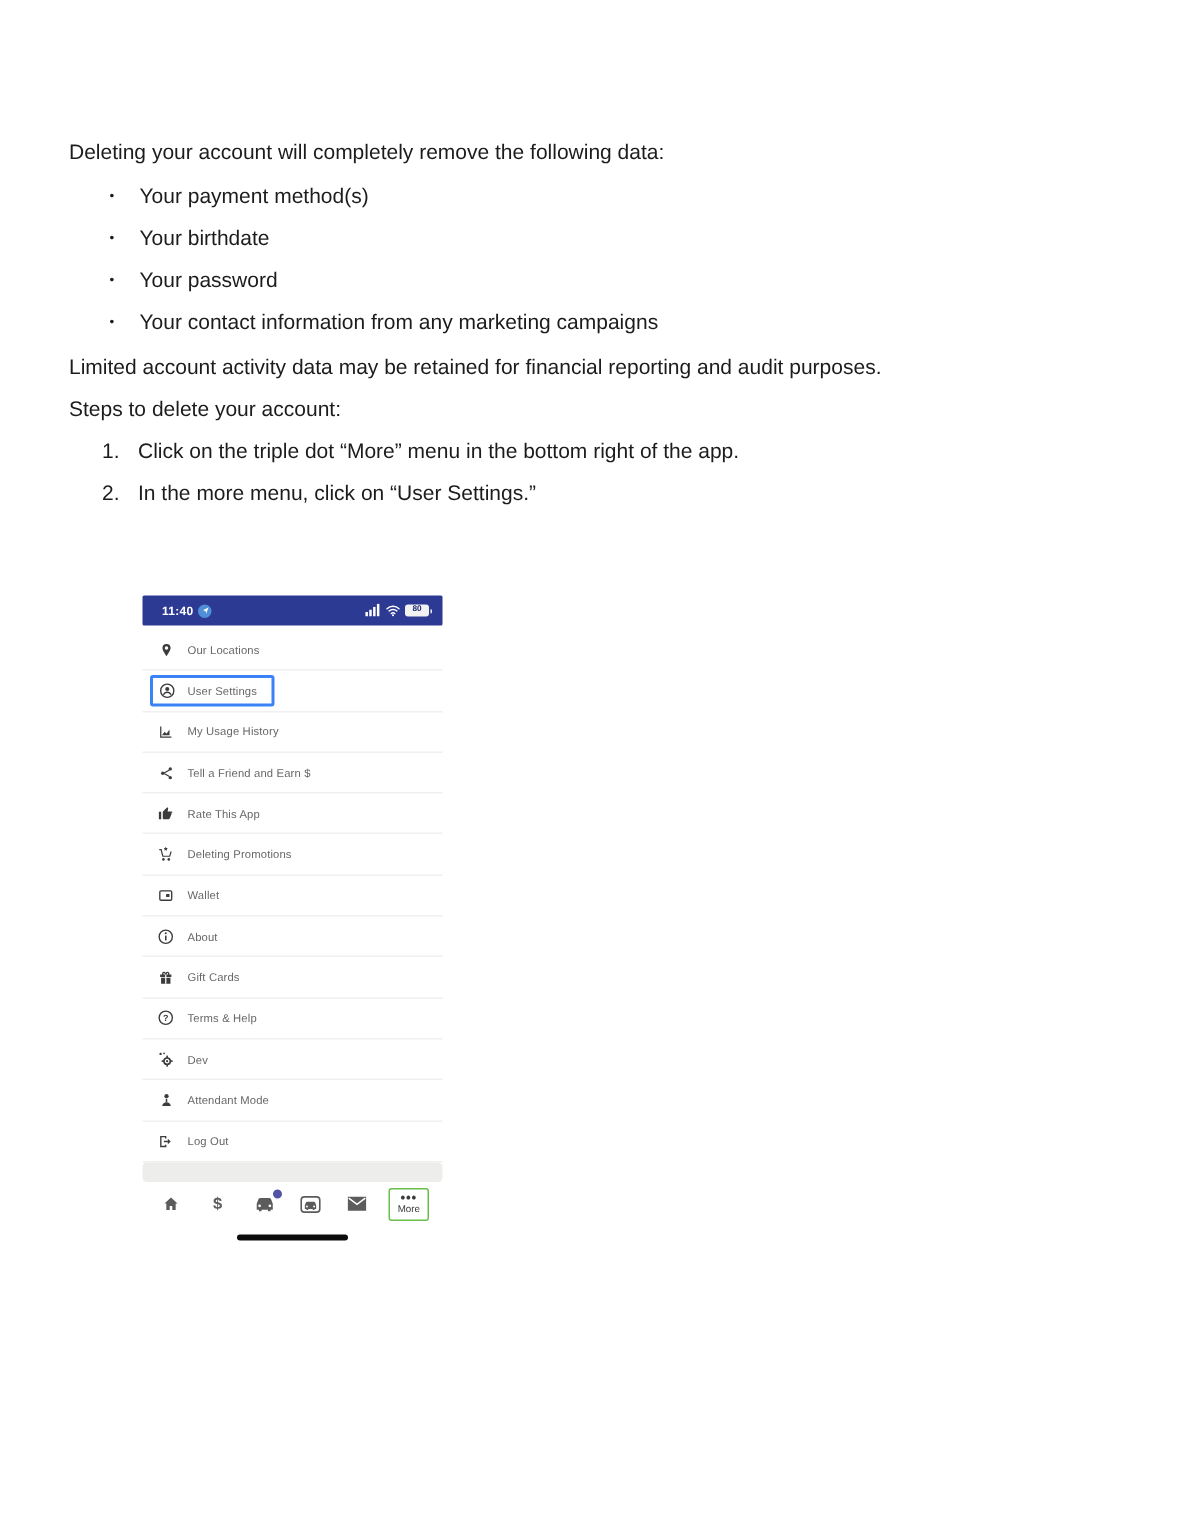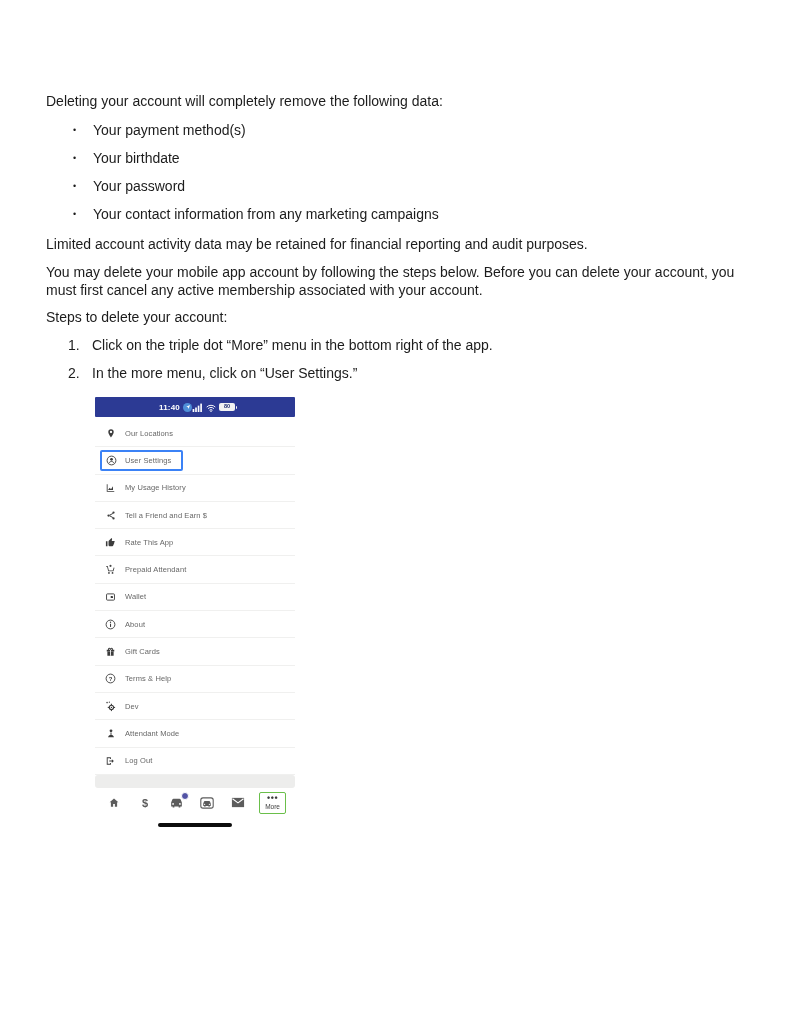--- a/index.html
+++ b/index.html
@@ -15,21 +15,21 @@
   .p-note { margin:0 0 10px; }
   .p-para { margin:0 0 9px; }
   .p-steps-heading { margin:0 0 10px; }
   ol.steps { list-style:none; }
   ol.steps li { display:flex; margin:0 0 10px; }
   .s-num { width:24px; margin-left:22px; flex:0 0 auto; }
 
   
   .phone { position:absolute; left:95px; top:397px; width:200px; background:#fff; }
 
-  .status-bar { height:20px; background:#2c3a94; display:flex; align-items:center; justify-content:center; padding:0 9px 0 13px; border-radius:1px; }
+  .status-bar { height:20px; background:#2c3a94; display:flex; align-items:center; justify-content:space-between; padding:0 9px 0 13px; border-radius:1px; }
   .sb-left { display:flex; align-items:center; gap:3px; }
   .sb-time { color:#fff; font-size:8px; font-weight:bold; letter-spacing:.2px; }
   .loc-dot { width:9px; height:9px; border-radius:50%; background:#4f8fd8; display:flex; align-items:center; justify-content:center; }
   .sb-right { display:flex; align-items:center; gap:3px; }
   .battery { position:relative; width:16px; height:8px; background:#f2f2f2; border-radius:2px; display:flex; align-items:center; justify-content:center; }
   .battery::after { content:""; position:absolute; right:-2px; top:2.5px; width:1.5px; height:3px; background:#f2f2f2; border-radius:0 1px 1px 0; }
   .battery-num { font-size:5.5px; font-weight:bold; color:#1d2a6e; line-height:1; }
 
   .menu { padding-top:3px; }
   .m-row { height:27.3px; display:flex; align-items:center; padding-left:10px; border-bottom:1px solid #f0f0ef; }
@@ -71,21 +71,20 @@
       <span class="b-dot">•</span>
       <span>Your password</span>
     </li>
     <li>
       <span class="b-dot">•</span>
       <span>Your contact information from any marketing campaigns</span>
     </li>
   </ul>
 
   <p class="p-note">Limited account activity data may be retained for financial reporting and audit purposes.</p>
-  <p class="p-para">You may delete your mobile app account by following the steps below. Before you can delete your account, you must first cancel any active membership associated with your account.</p>
   <p class="p-steps-heading">Steps to delete your account:</p>
 
   <ol class="steps">
     <li>
       <span class="s-num">1.</span>
       <span>Click on the triple dot “More” menu in the bottom right of the app.</span>
     </li>
     <li>
       <span class="s-num">2.</span>
       <span>In the more menu, click on “User Settings.”</span>
@@ -188,21 +187,21 @@
 
     <div class="m-row">
       <span class="m-icon">
         <svg width="11" height="11" viewBox="0 0 24 24" fill="#3c3c3c">
             <path d="M12 1l.9 1.9 2.1.3-1.5 1.5.4 2.1-1.9-1-1.9 1 .4-2.1-1.5-1.5 2.1-.3z"></path>
             <path d="M4.6 6H2.5v-1.8h3.5L8.4 14h8.6l2-6.2 1.7.6-2.3 7.4H7L4.6 6z"></path>
             <circle cx="8.6" cy="19.5" r="1.9"></circle>
             <circle cx="16.4" cy="19.5" r="1.9"></circle>
           </svg>
       </span>
-      <span class="m-label">Prepaid Attendant</span>
+      <span class="m-label">Deleting Promotions</span>
     </div>
 
     <div class="m-row">
       <span class="m-icon">
         <svg width="11" height="10" viewBox="0 0 24 24">
             <rect x="2.5" y="4.5" width="19" height="15" rx="2" fill="none" stroke="#3c3c3c" stroke-width="2.2"></rect>
             <rect x="12.5" y="9.5" width="5.5" height="5" rx="1" fill="#3c3c3c"></rect>
           </svg>
       </span>
       <span class="m-label">Wallet</span>

